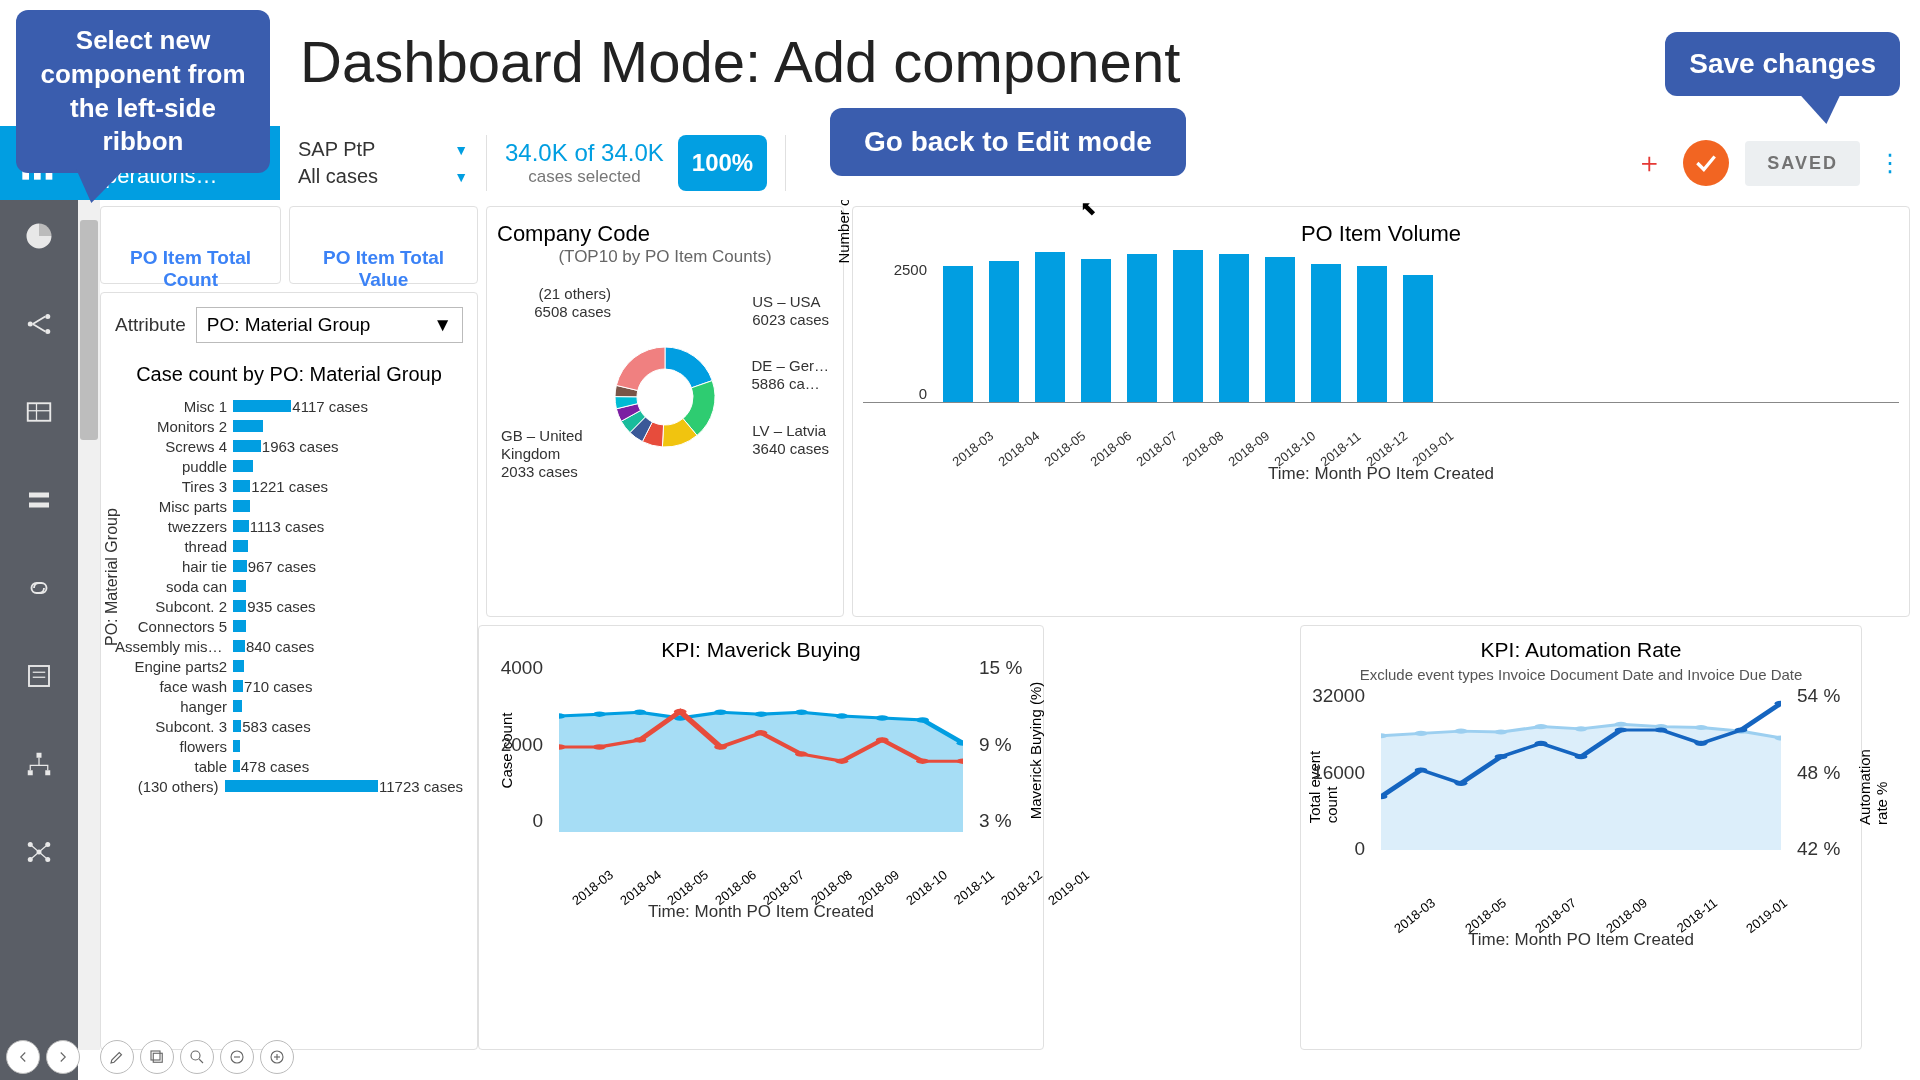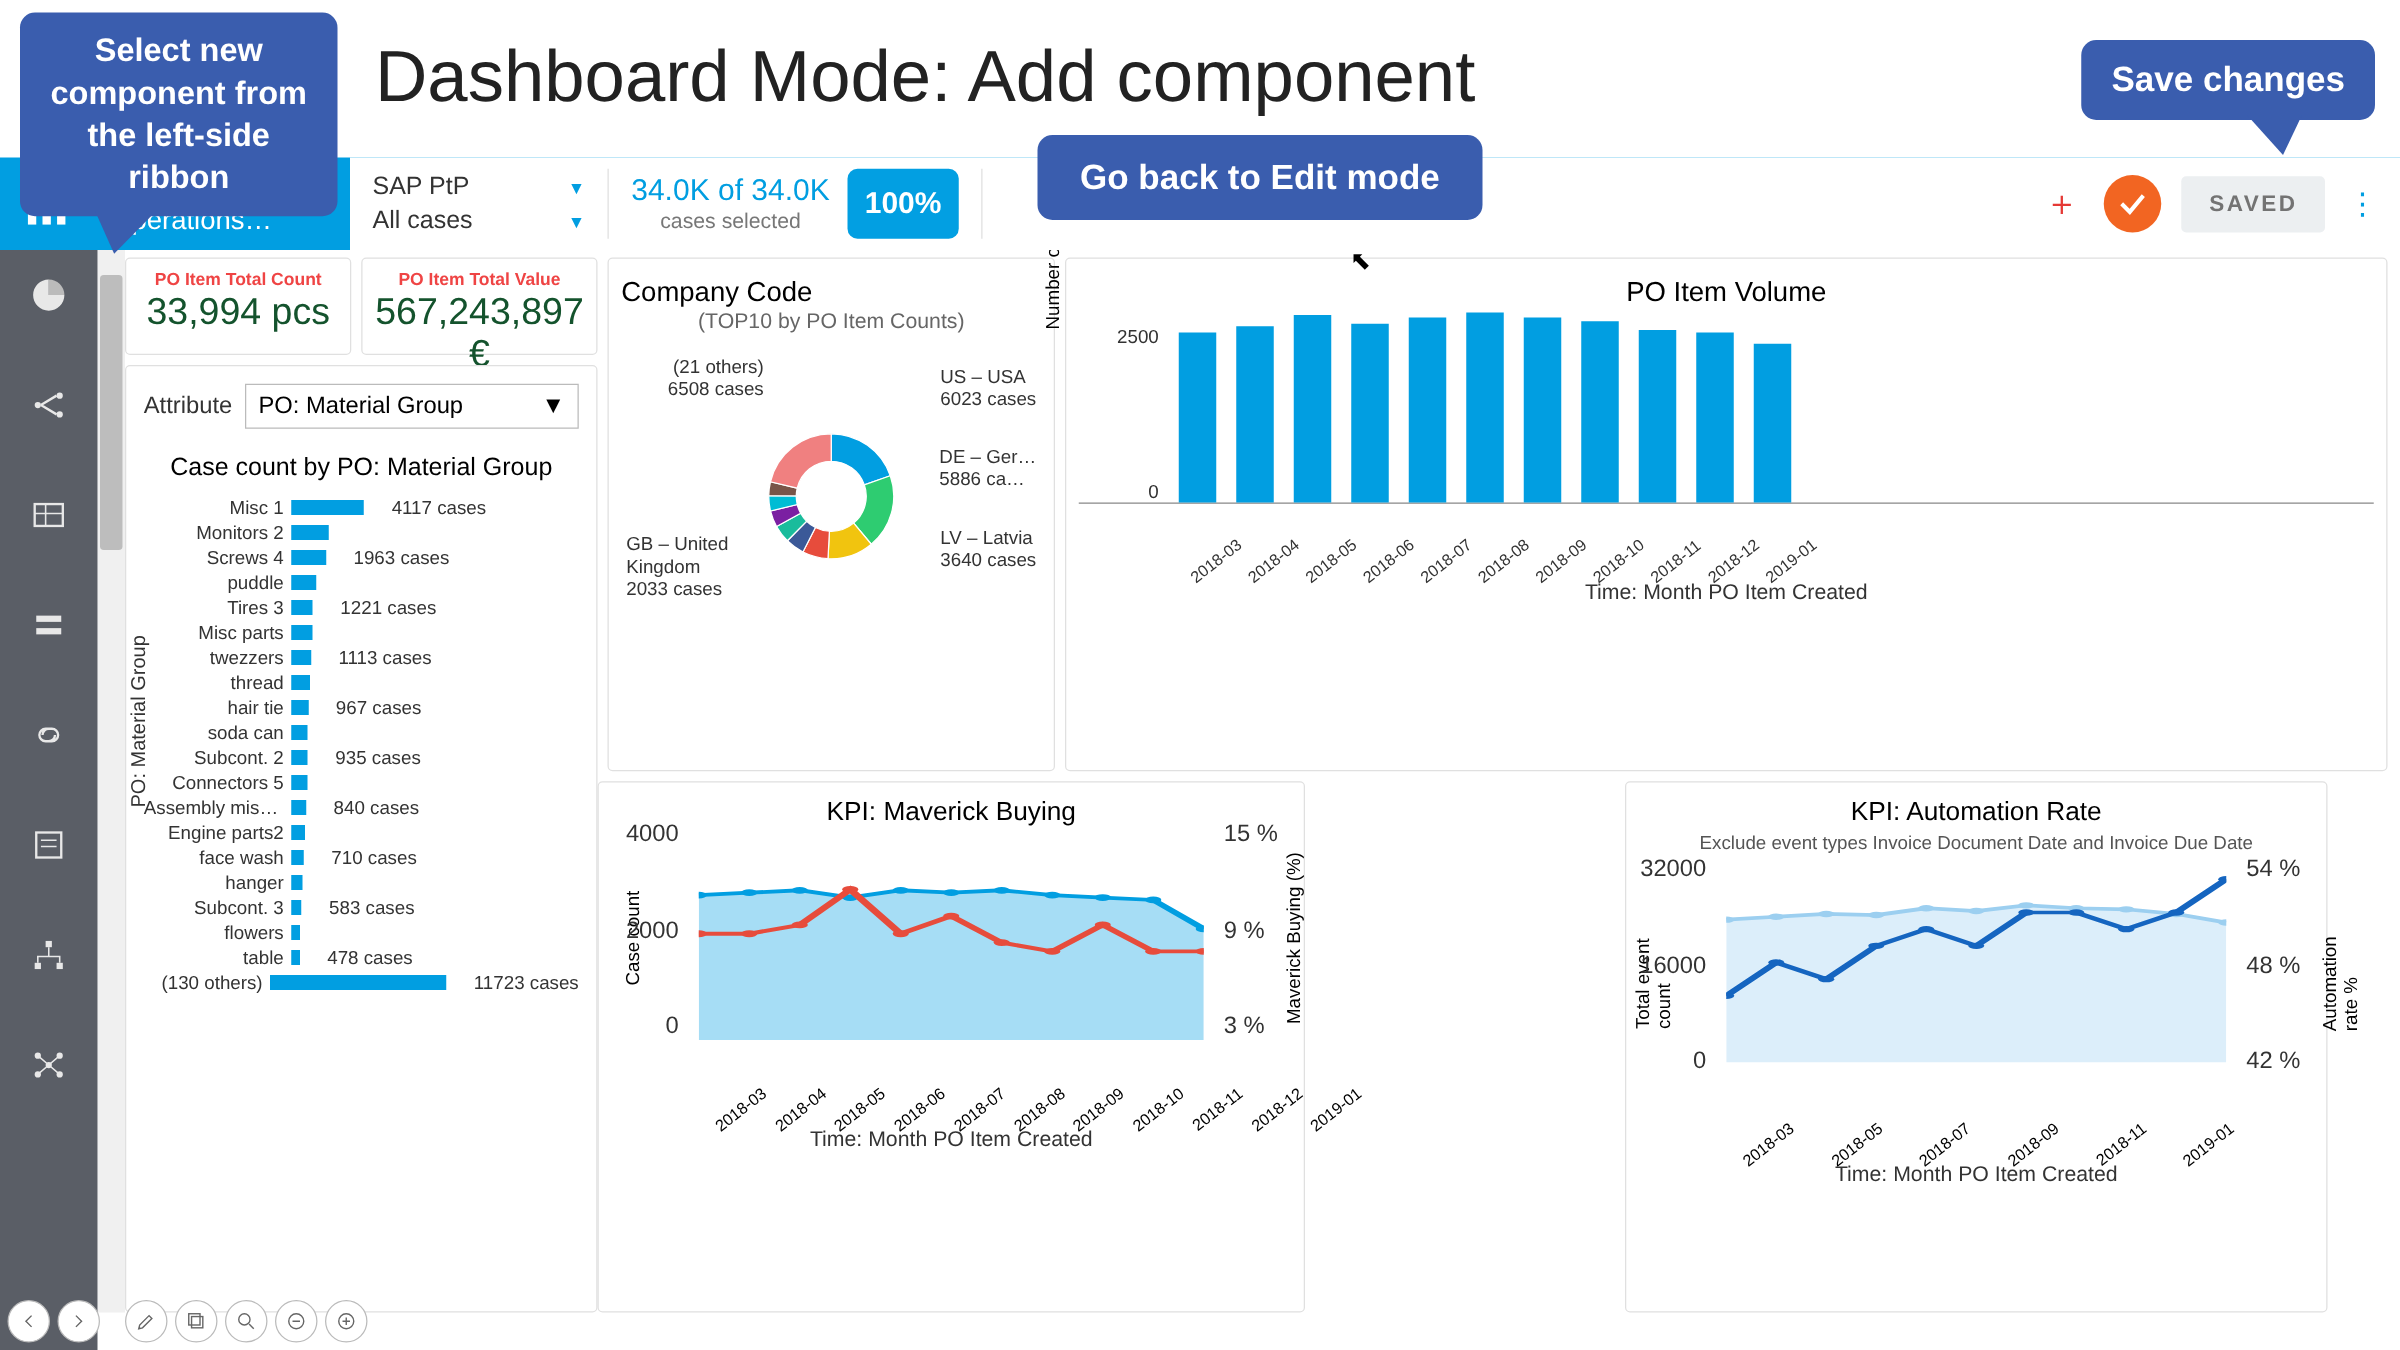--- a/index.html
+++ b/index.html
@@ -48,33 +48,33 @@
 .ribbon .ritem svg { width: 30px; height: 30px; fill: #e8e8e8; }
 
 
 .vscroll { position: absolute; top: 200px; left: 78px; width: 22px; bottom: 30px; background: #f0f0f0; z-index: 2; }
 .vscroll .thumb { position: absolute; left: 2px; right: 2px; top: 20px; height: 220px; background: #bdbdbd; border-radius: 3px; }
 
 
 .content { position: absolute; top: 206px; left: 100px; right: 12px; bottom: 30px; display: grid; grid-template-columns: 378px 358px 550px 500px; grid-template-rows: 78px auto auto; gap: 8px; }
 .panel { background: #fff; border: 1px solid #e0e0e0; border-radius: 4px; padding: 8px 10px; position: relative; }
 .panel.small { text-align: center; }
-.panel.small .lab { font-size: 14px; font-weight: 600; color: #ef4444; }
+.panel.small .lab { font-size: 19px; font-weight: 600; color: #3b82f6; margin-top: 32px; }
 .panel.small .val { font-size: 30px; font-weight: 400; color: #14532d; margin-top: 2px; }
 
 .attr-panel { grid-column: 1; grid-row: 2 / span 2; }
 .attr-row { display: flex; align-items: center; gap: 10px; padding: 6px 4px; }
 .attr-row label { font-size: 19px; color: #333; }
 .attr-select { flex: 1; border: 1px solid #bbb; padding: 6px 10px; font-size: 19px; display: flex; align-items: center; justify-content: space-between; cursor: pointer; }
 .attr-panel h3 { font-size: 20px; font-weight: 400; text-align: center; margin: 14px 0 10px; }
 .hbar-chart { padding: 0 4px; position: relative; }
 .hbar-row { display: flex; align-items: center; height: 20px; font-size: 15px; color: #333; }
 .hbar-row .cat { width: 118px; text-align: right; padding-right: 6px; white-space: nowrap; overflow: hidden; text-overflow: ellipsis; }
 .hbar-row .bar { height: 12px; background: #019ee1; }
-.hbar-row .vlabel { padding-left: 22px; font-size: 15px; white-space: nowrap; }
+.hbar-row .vlabel { padding-left: 1px; font-size: 15px; white-space: nowrap; }
 .yaxis-label { position: absolute; left: -8px; top: 250px; transform: rotate(-90deg); transform-origin: left top; font-size: 16px; color: #333; }
 
 .pie-panel { grid-column: 2; grid-row: 1 / span 2; }
 .pie-panel h3 { font-size: 22px; text-align: left; font-weight: 400; margin-top: 6px; }
 .pie-panel .sub { text-align: center; font-size: 17px; color: #666; margin-bottom: 10px; }
 .pie-wrap { position: relative; height: 240px; }
 .pie-svg { position: absolute; left: 50%; top: 50%; transform: translate(-50%, -50%); }
 .pie-label { position: absolute; font-size: 15px; color: #333; line-height: 1.2; }
 
 .bar-panel { grid-column: 3 / span 2; grid-row: 1 / span 2; }

